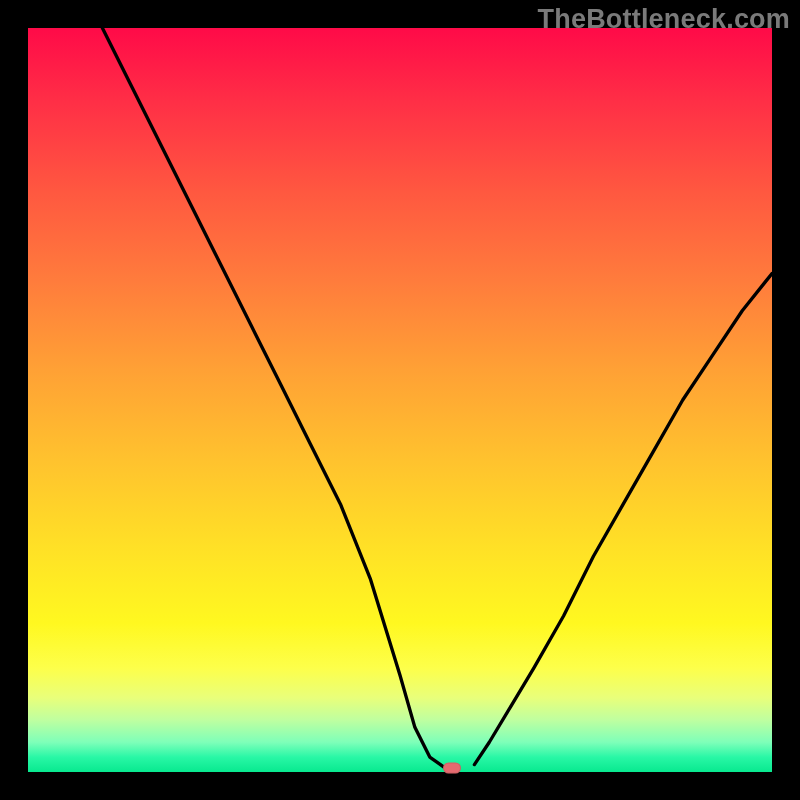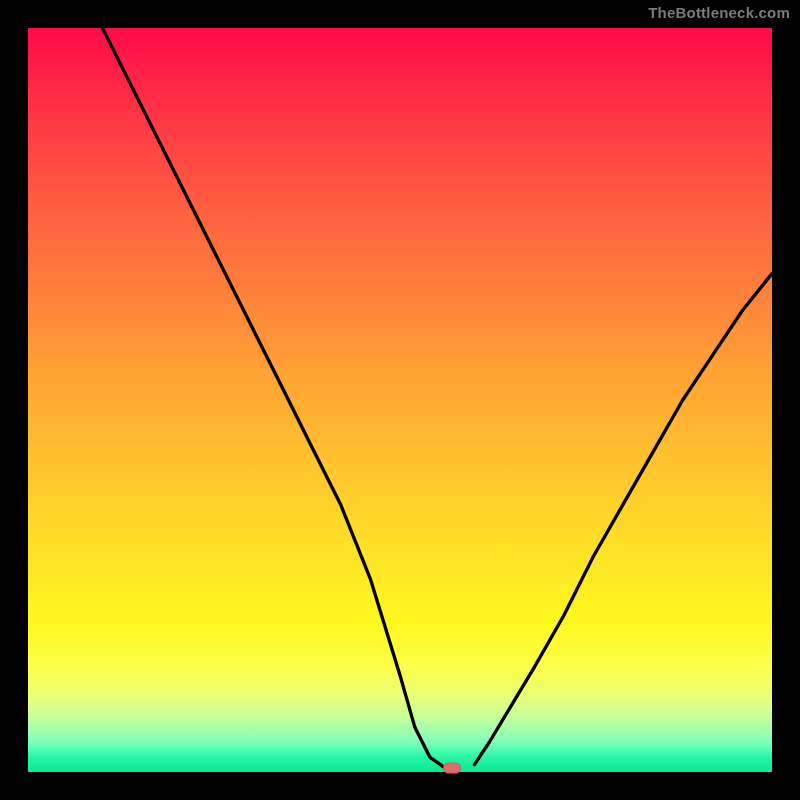--- a/index.html
+++ b/index.html
@@ -57,21 +57,21 @@
     border-radius: 999px;
     background: #e46a6f;
     transform: translate(-50%, -50%);
     box-shadow: 0 0 0 1px rgba(0,0,0,0.1) inset;
   }
   .watermark {
     position: absolute;
     top: 4px;
     right: 10px;
     color: #7a7a7a;
-    font-size: 15px;
+    font-size: 27px;
     font-weight: 600;
     letter-spacing: 0.2px;
     user-select: none;
     pointer-events: none;
   }
 </style>
 </head>
 <body>
 
 <div class="stage">

